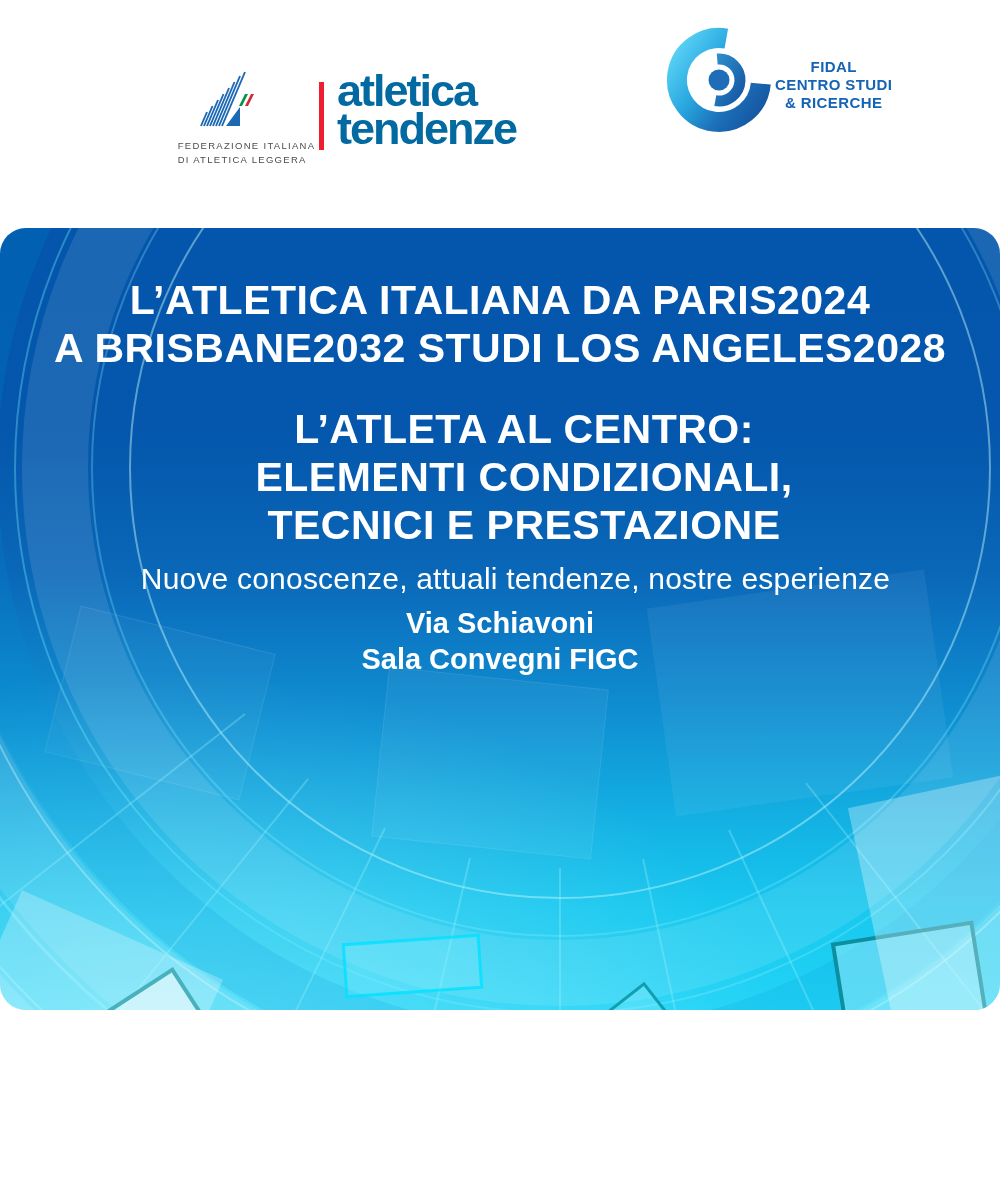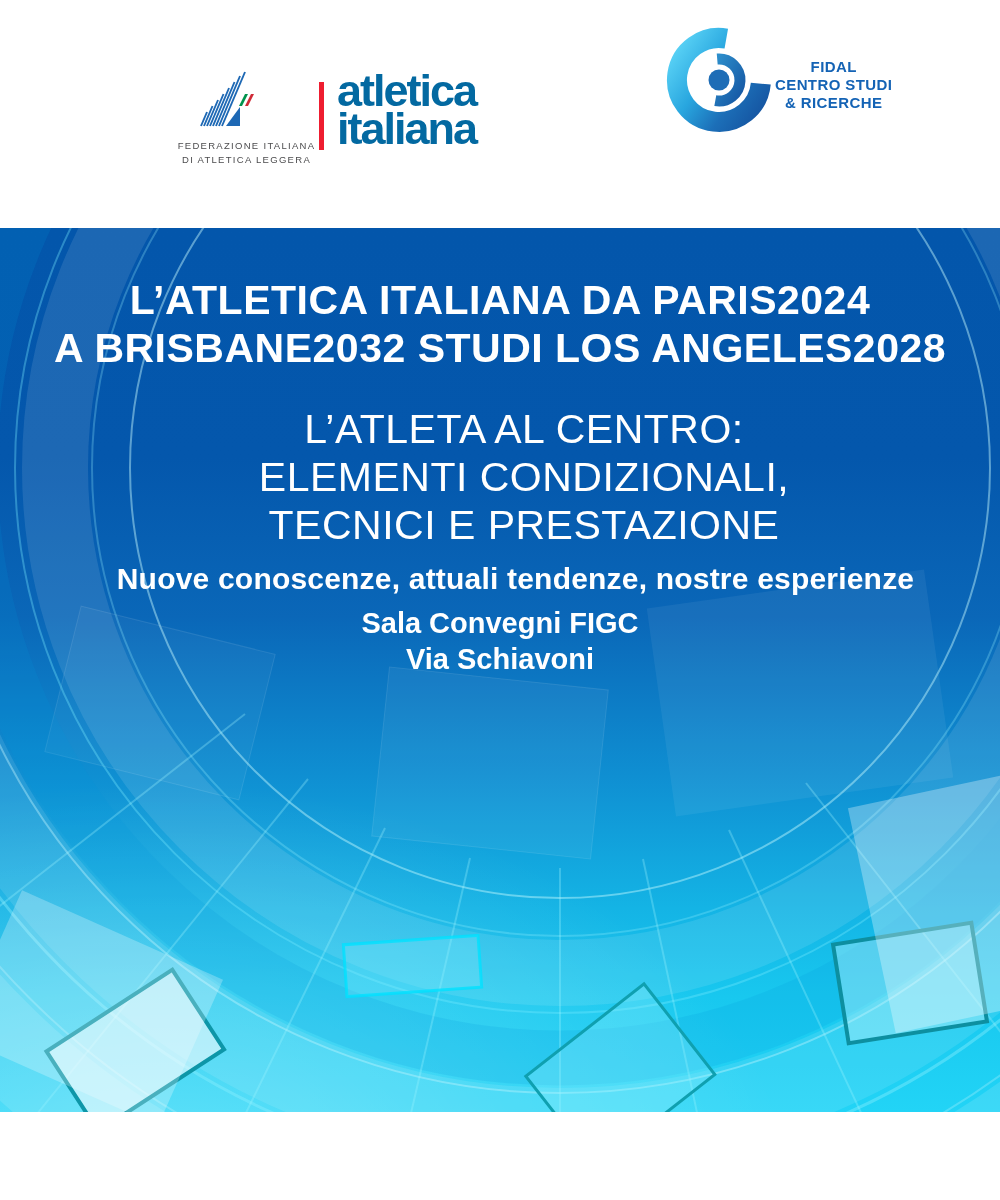--- a/index.html
+++ b/index.html
@@ -3,40 +3,41 @@
 <meta charset="utf-8">
 <style>
   html,body{margin:0;padding:0;}
   body{font-family:"Liberation Sans",sans-serif;}
   .page{position:relative;width:1000px;height:1200px;background:#ffffff;overflow:hidden;}
 
   
   .header{position:relative;width:100%;height:228px;background:#ffffff;}
   .fidal-lockup{position:absolute;left:148px;top:66px;display:flex;flex-direction:row;align-items:flex-start;}
   .fidal-block{display:flex;flex-direction:column;align-items:center;width:158px;}
-  .fidal-org{margin-top:3px;font-size:9.5px;letter-spacing:1.3px;color:#4c4c4e;text-align:center;line-height:1.45;white-space:nowrap;margin-left:39px;}
+  .fidal-org{margin-top:3px;font-size:9.5px;letter-spacing:1.3px;color:#4c4c4e;line-height:1.45;white-space:nowrap;margin-left:39px;}
   .red-divider{width:5px;height:68px;background:#ee1d30;margin:16px 13px 0 13px;}
   .brand-text{margin-top:6px;font-weight:bold;color:#0369a1;font-size:45px;line-height:0.85;letter-spacing:-2px;}
   .centro-lockup{position:absolute;left:663px;top:24px;width:158px;display:flex;align-items:center;}
   .centro-text{margin-top:6px;font-weight:bold;color:#1463b5;font-size:15px;line-height:1.22;letter-spacing:0.4px;text-align:center;white-space:nowrap;}
 
   
-  .panel{position:absolute;top:228px;left:0;width:1000px;height:884px;overflow:hidden;
+  .panel{position:absolute;top:228px;left:0;width:1000px;height:782px;overflow:hidden;
     background:
       radial-gradient(1150px 760px at 16% 110%, rgba(255,255,255,0.30), rgba(255,255,255,0) 55%),
       linear-gradient(180deg,#0356ab 0%,#0457ac 26%,#0a67b8 44%,#0f8fd2 62%,#14b4e5 77%,#18c8ef 87%,#22d4f6 100%);
+    border-radius: 26px;
   }
   .decor{position:absolute;left:0;top:0;pointer-events:none;}
   .panel-content{position:relative;z-index:1;text-align:center;color:#ffffff;}
 
   .kicker{padding-top:49px;font-size:41px;font-weight:bold;line-height:1.17;letter-spacing:0.5px;}
   .banner{margin:25px 68px 0 68px;background:#ffffff;color:#1060ae;padding:10px 0 12px 0;
           font-size:42px;font-weight:bold;line-height:1.14;letter-spacing:0.5px;}
-  .subtitle{margin-top:33px;font-size:41px;font-weight:normal;line-height:1.17;letter-spacing:0.5px;margin-left:48px;}
-  .tagline{margin-top:12px;font-size:30px;font-weight:bold;letter-spacing:0.2px;margin-left:31px;}
+  .subtitle{margin-top:33px;font-size:41px;font-weight:bold;line-height:1.17;letter-spacing:0.5px;margin-left:48px;}
+  .tagline{margin-top:12px;font-size:30px;font-weight:normal;letter-spacing:0.2px;margin-left:31px;}
   .event-date{margin-top:32px;font-size:35px;font-weight:bold;letter-spacing:0.5px;}
   .venue{margin-top:9px;font-size:29px;font-weight:bold;line-height:1.25;}
 </style>
 </head>
 <body>
 
 <div class="page">
 
   <div class="header">
 
@@ -62,21 +63,21 @@
           </svg>
         </span>
         <div class="fidal-org">
           <div>FEDERAZIONE ITALIANA</div>
           <div>DI ATLETICA LEGGERA</div>
         </div>
       </div>
       <div class="red-divider"></div>
       <div class="brand-text">
         <div>atletica</div>
-        <div>italiana</div>
+        <div>tendenze</div>
       </div>
     </div>
 
     <div class="centro-lockup">
       <span>
         <svg width="112" height="112" viewBox="0 0 112 112">
           <defs>
             <linearGradient id="lg1" x1="0" y1="0.15" x2="1" y2="0.85">
               <stop offset="0" stop-color="#56cff4"></stop>
               <stop offset="0.38" stop-color="#28a6df"></stop>
@@ -154,19 +155,19 @@
       <div class="subtitle">
         <div>L’ATLETA AL CENTRO:</div>
         <div>ELEMENTI CONDIZIONALI,</div>
         <div>TECNICI E PRESTAZIONE</div>
       </div>
 
       <div class="tagline">Nuove conoscenze, attuali tendenze, nostre esperienze</div>
 
 
       <div class="venue">
+        <div>Via Schiavoni</div>
         <div>Sala Convegni FIGC</div>
-        <div>Via Schiavoni</div>
       </div>
 
     </div>
   </div>
 </div>
 
 </body></html>

